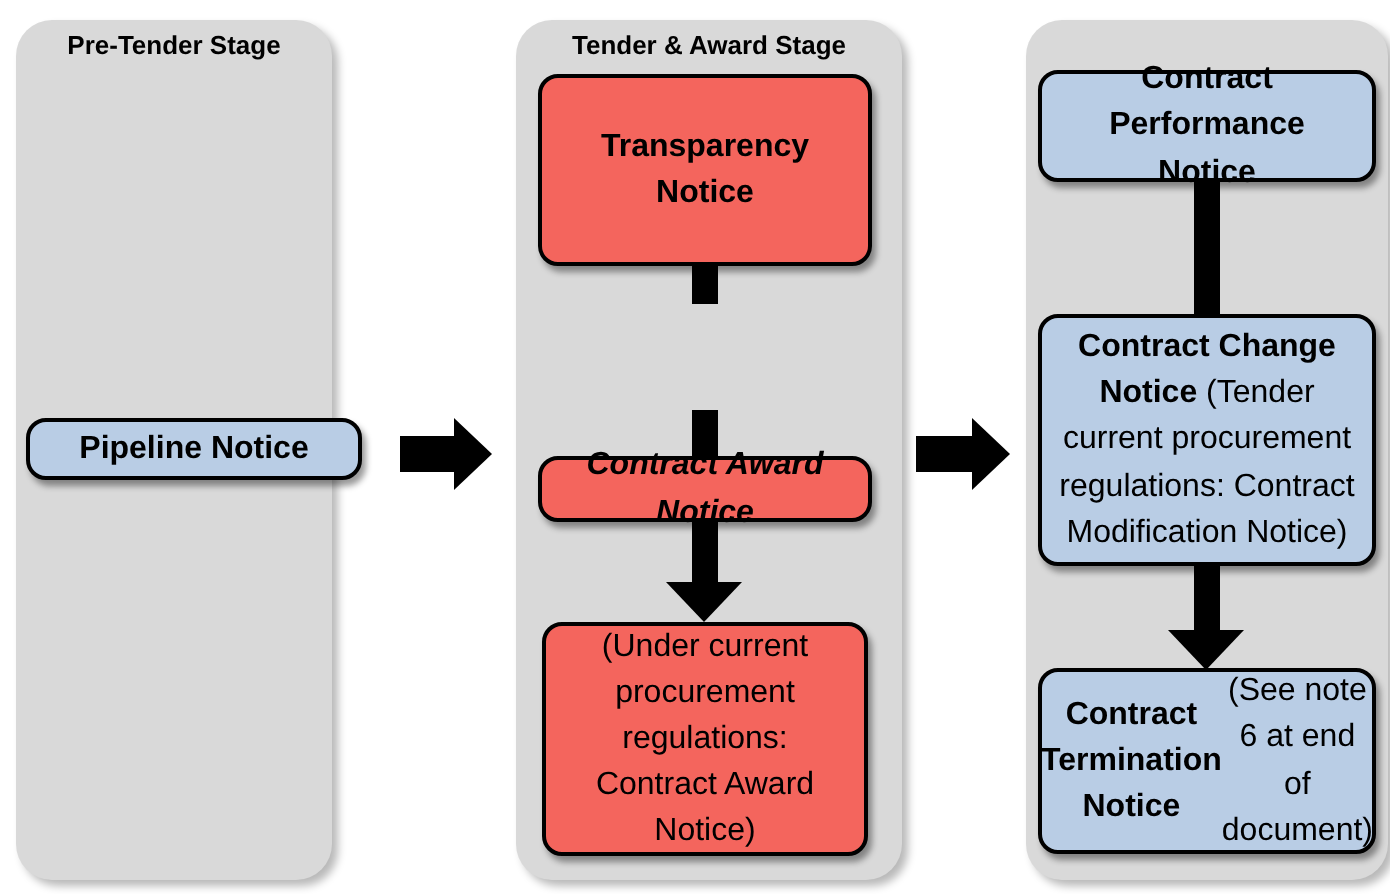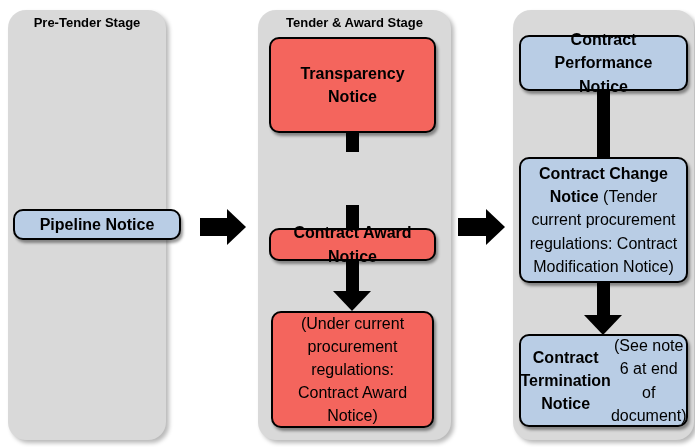--- a/index.html
+++ b/index.html
@@ -59,21 +59,21 @@
 
     <div class="box red" style="left:11px;top:27px;width:167px;height:96px;">
       <span class="t">Transparency Notice</span>
     </div>
 
     <div class="conn" style="left:88px;top:121px;height:21px;"></div>
 
 
     <div class="conn" style="left:88px;top:195px;height:25px;"></div>
 
-    <div class="box red" style="left:11px;top:218px;width:167px;height:33px;">
+    <div class="box red" style="left:11px;top:218px;width:167px;height:33px;font-style:italic;">
       <span class="t">Contract Award Notice</span>
     </div>
 
     <div class="arrow-down" style="left:75px;top:249px;width:38px;height:52px;">
       <div class="stem"></div>
       <div class="head"></div>
     </div>
 
     <div class="box red" style="left:13px;top:301px;width:163px;height:117px;">
       <span class="s" style="max-width:132px;">(Under current procurement regulations: Contract Award Notice)</span>

